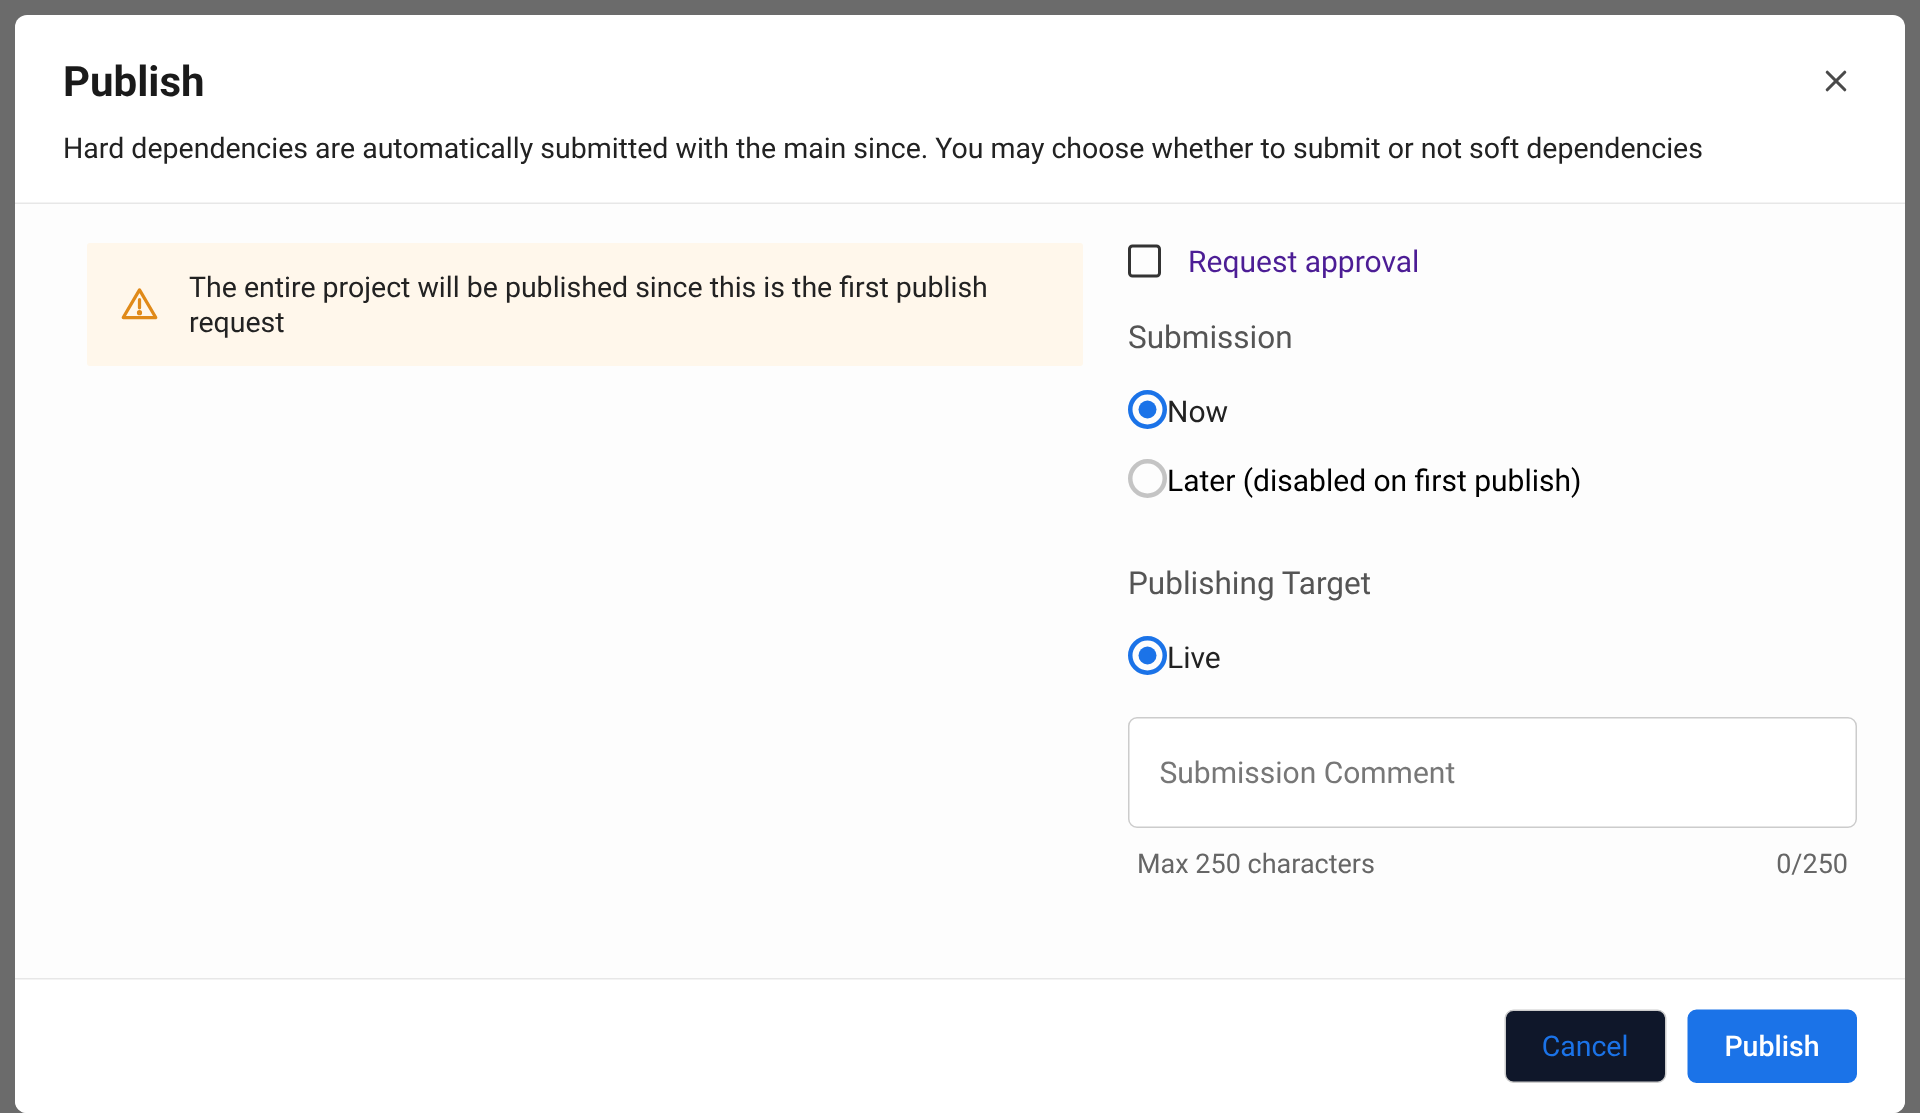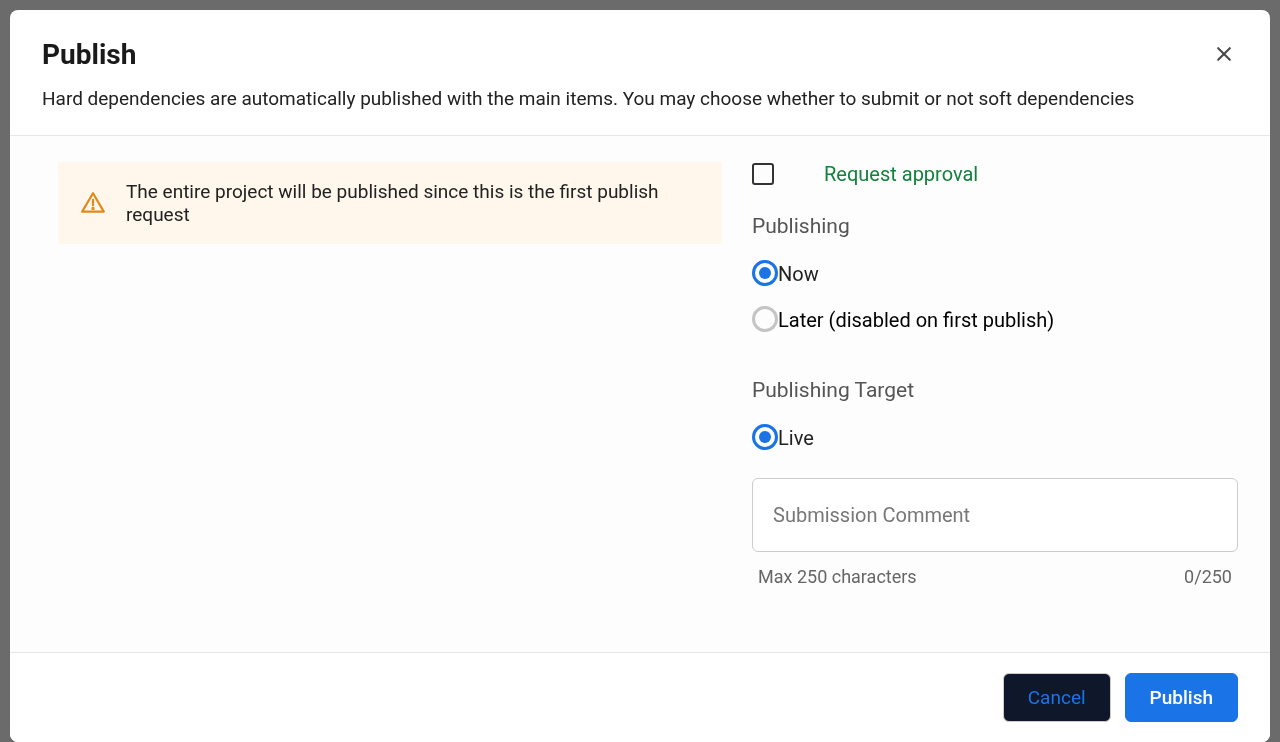--- a/index.html
+++ b/index.html
@@ -98,22 +98,21 @@
     }
     .checkbox-box {
       width: 22px;
       height: 22px;
       border: 2.5px solid #333;
       border-radius: 3px;
       flex-shrink: 0;
     }
     .checkbox-label {
       font-size: 20px;
-      color: #15803d;
-      margin-left: 32px;
+      color: #4c1d95;
     }
     .section-heading {
       font-size: 21px;
       color: #555;
       margin-bottom: 22px;
     }
     .radio-row {
       display: flex;
       align-items: flex-end;
       margin-bottom: 20px;
@@ -188,21 +187,21 @@
       font-weight: 500;
     }
   </style>
 </head>
 <body>
 
 <div class="modal">
 
   <div class="modal-header">
     <div class="modal-title">Publish</div>
-    <div class="modal-subtitle">Hard dependencies are automatically published with the main items. You may choose whether to submit or not soft dependencies</div>
+    <div class="modal-subtitle">Hard dependencies are automatically submitted with the main since. You may choose whether to submit or not soft dependencies</div>
     <button class="close-btn">
       <svg viewBox="0 0 24 24" fill="none" stroke="currentColor" stroke-width="2.5" stroke-linecap="round">
         <line x1="5" y1="5" x2="19" y2="19"></line>
           <line x1="19" y1="5" x2="5" y2="19"></line>
       </svg>
     </button>
   </div>
 
   <div class="modal-body">
 
@@ -217,21 +216,21 @@
       </div>
     </div>
 
     <div class="right-panel">
 
       <div class="checkbox-row">
         <div class="checkbox-box"></div>
         <div class="checkbox-label">Request approval</div>
       </div>
 
-      <div class="section-heading">Publishing</div>
+      <div class="section-heading">Submission</div>
 
       <div class="radio-row clickable">
         <div class="radio-outer selected">
           <div class="radio-inner"></div>
         </div>
         <div class="radio-label">Now</div>
       </div>
 
       <div class="radio-row">
         <div class="radio-outer unselected"></div>

